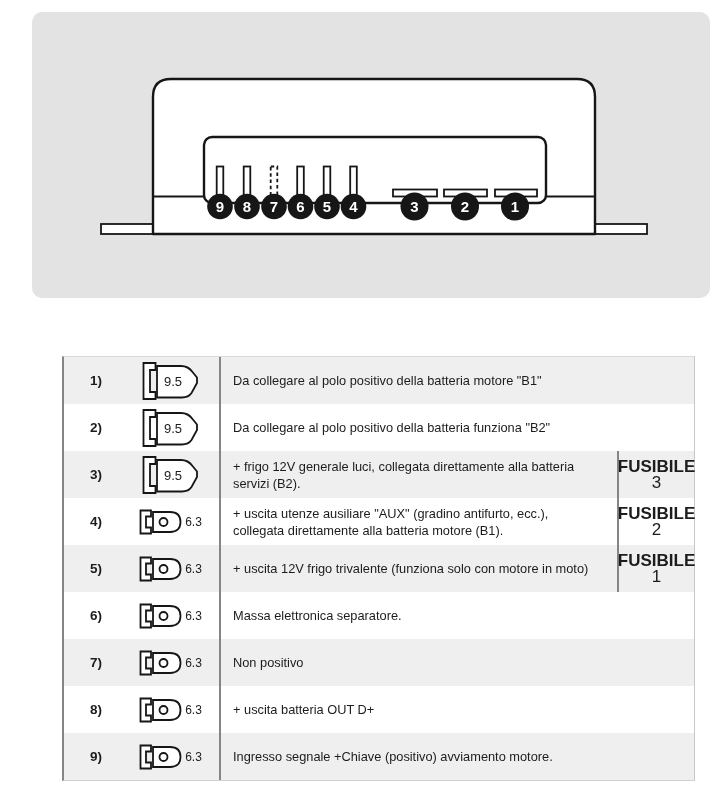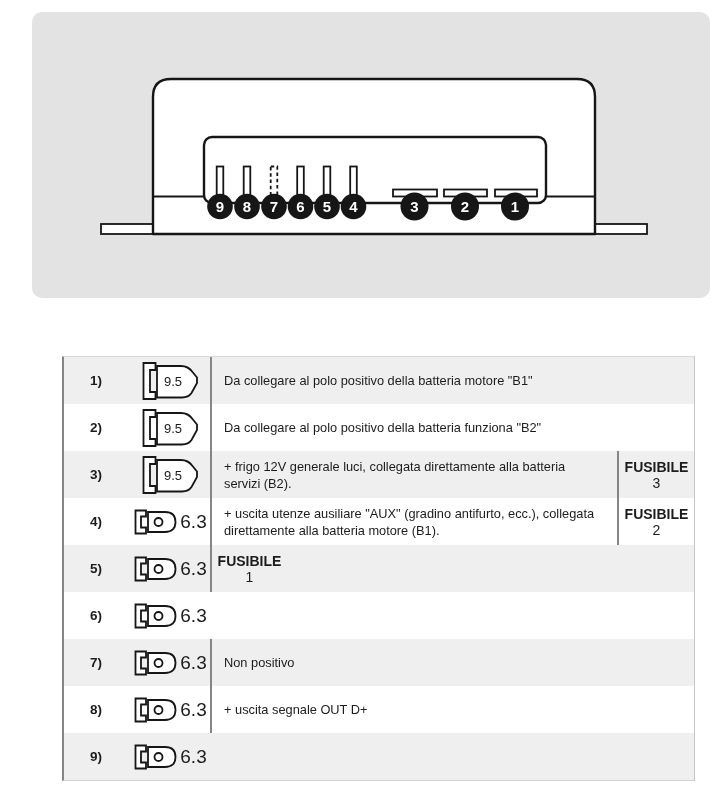--- a/index.html
+++ b/index.html
@@ -34,30 +34,30 @@
     border-top:1px solid #d9d9d9;
     border-bottom:1px solid #d2d2d2;
   }
   .row{display:flex;align-items:stretch;min-height:47px;background:var(--c-row-plain);}
   .row.shaded{background:var(--c-row-shaded);}
   .cell{display:flex;align-items:center;box-sizing:border-box;}
   .cell.num{width:64px;justify-content:center;font-weight:700;font-size:13.5px;}
   .cell.sym{width:82px;justify-content:center;padding-left:1px;}
   .cell.desc{
     flex:1;border-left:2px solid var(--c-border-dark);
-    padding:6px 16px 6px 12px;font-size:12.8px;line-height:17px;
+    padding:6px 16px 6px 12px;font-size:12.8px;line-height:17px;margin-left:9px;
   }
   .cell.fuse{
     width:77px;border-left:2px solid var(--c-border-dark);
     flex-direction:column;justify-content:center;text-align:center;
-    font-size:14px;line-height:16px;padding:4px 2px;
+    font-size:17px;line-height:16px;padding:4px 2px;
   }
   .fuse-label{font-weight:700;}
   .sizetext{font:13px "Liberation Sans","DejaVu Sans",sans-serif;fill:var(--c-text);}
-  .size63{font-size:19px;margin-left:2px;}
+  .size63{font-size:12px;margin-left:2px;}
 </style>
 </head>
 <body>
 
 <div>
 
   <div class="diagram-wrap">
     <svg width="728" height="322" viewBox="0 0 728 322">
       <rect class="backdrop" x="32" y="12" width="678" height="286" rx="10"></rect>
 
@@ -183,36 +183,38 @@
   <div class="row shaded">
     <div class="cell num">5)</div>
     <div class="cell sym">
   <svg width="46" height="30" viewBox="0 0 46 30">
     <path class="ln-thin" d="M3.5,3.5 H14 V9.5 H9 V20.5 H14 V26.5 H3.5 Z"></path>
     <path class="ln-thin" d="M16,5 H33 C40,5 43.5,8.5 43.5,15 C43.5,21.5 40,25 33,25 H16 Z"></path>
     <circle class="ln-thin" cx="26.5" cy="15" r="4"></circle>
   </svg>
 <span class="size63">6.3</span>
         </div>
+    <div class="cell desc">+ uscita 12V frigo trivalente (funziona solo con motore in moto)</div>
     <div class="cell fuse">
       <div class="fuse-label">FUSIBILE</div>
       <div class="fuse-number">1</div>
     </div>
   </div>
 
   <div class="row plain">
     <div class="cell num">6)</div>
     <div class="cell sym">
   <svg width="46" height="30" viewBox="0 0 46 30">
     <path class="ln-thin" d="M3.5,3.5 H14 V9.5 H9 V20.5 H14 V26.5 H3.5 Z"></path>
     <path class="ln-thin" d="M16,5 H33 C40,5 43.5,8.5 43.5,15 C43.5,21.5 40,25 33,25 H16 Z"></path>
     <circle class="ln-thin" cx="26.5" cy="15" r="4"></circle>
   </svg>
 <span class="size63">6.3</span>
         </div>
+    <div class="cell desc">Massa elettronica separatore.</div>
 
   </div>
 
   <div class="row shaded">
     <div class="cell num">7)</div>
     <div class="cell sym">
   <svg width="46" height="30" viewBox="0 0 46 30">
     <path class="ln-thin" d="M3.5,3.5 H14 V9.5 H9 V20.5 H14 V26.5 H3.5 Z"></path>
     <path class="ln-thin" d="M16,5 H33 C40,5 43.5,8.5 43.5,15 C43.5,21.5 40,25 33,25 H16 Z"></path>
     <circle class="ln-thin" cx="26.5" cy="15" r="4"></circle>
@@ -226,30 +228,31 @@
   <div class="row plain">
     <div class="cell num">8)</div>
     <div class="cell sym">
   <svg width="46" height="30" viewBox="0 0 46 30">
     <path class="ln-thin" d="M3.5,3.5 H14 V9.5 H9 V20.5 H14 V26.5 H3.5 Z"></path>
     <path class="ln-thin" d="M16,5 H33 C40,5 43.5,8.5 43.5,15 C43.5,21.5 40,25 33,25 H16 Z"></path>
     <circle class="ln-thin" cx="26.5" cy="15" r="4"></circle>
   </svg>
 <span class="size63">6.3</span>
         </div>
-    <div class="cell desc">+ uscita segnale OUT D+</div>
+    <div class="cell desc">+ uscita batteria OUT D+</div>
 
   </div>
 
   <div class="row shaded">
     <div class="cell num">9)</div>
     <div class="cell sym">
   <svg width="46" height="30" viewBox="0 0 46 30">
     <path class="ln-thin" d="M3.5,3.5 H14 V9.5 H9 V20.5 H14 V26.5 H3.5 Z"></path>
     <path class="ln-thin" d="M16,5 H33 C40,5 43.5,8.5 43.5,15 C43.5,21.5 40,25 33,25 H16 Z"></path>
     <circle class="ln-thin" cx="26.5" cy="15" r="4"></circle>
   </svg>
 <span class="size63">6.3</span>
         </div>
+    <div class="cell desc">Ingresso segnale +Chiave (positivo) avviamento motore.</div>
 
   </div>
 </div>
 </div>
 
 </body></html>

